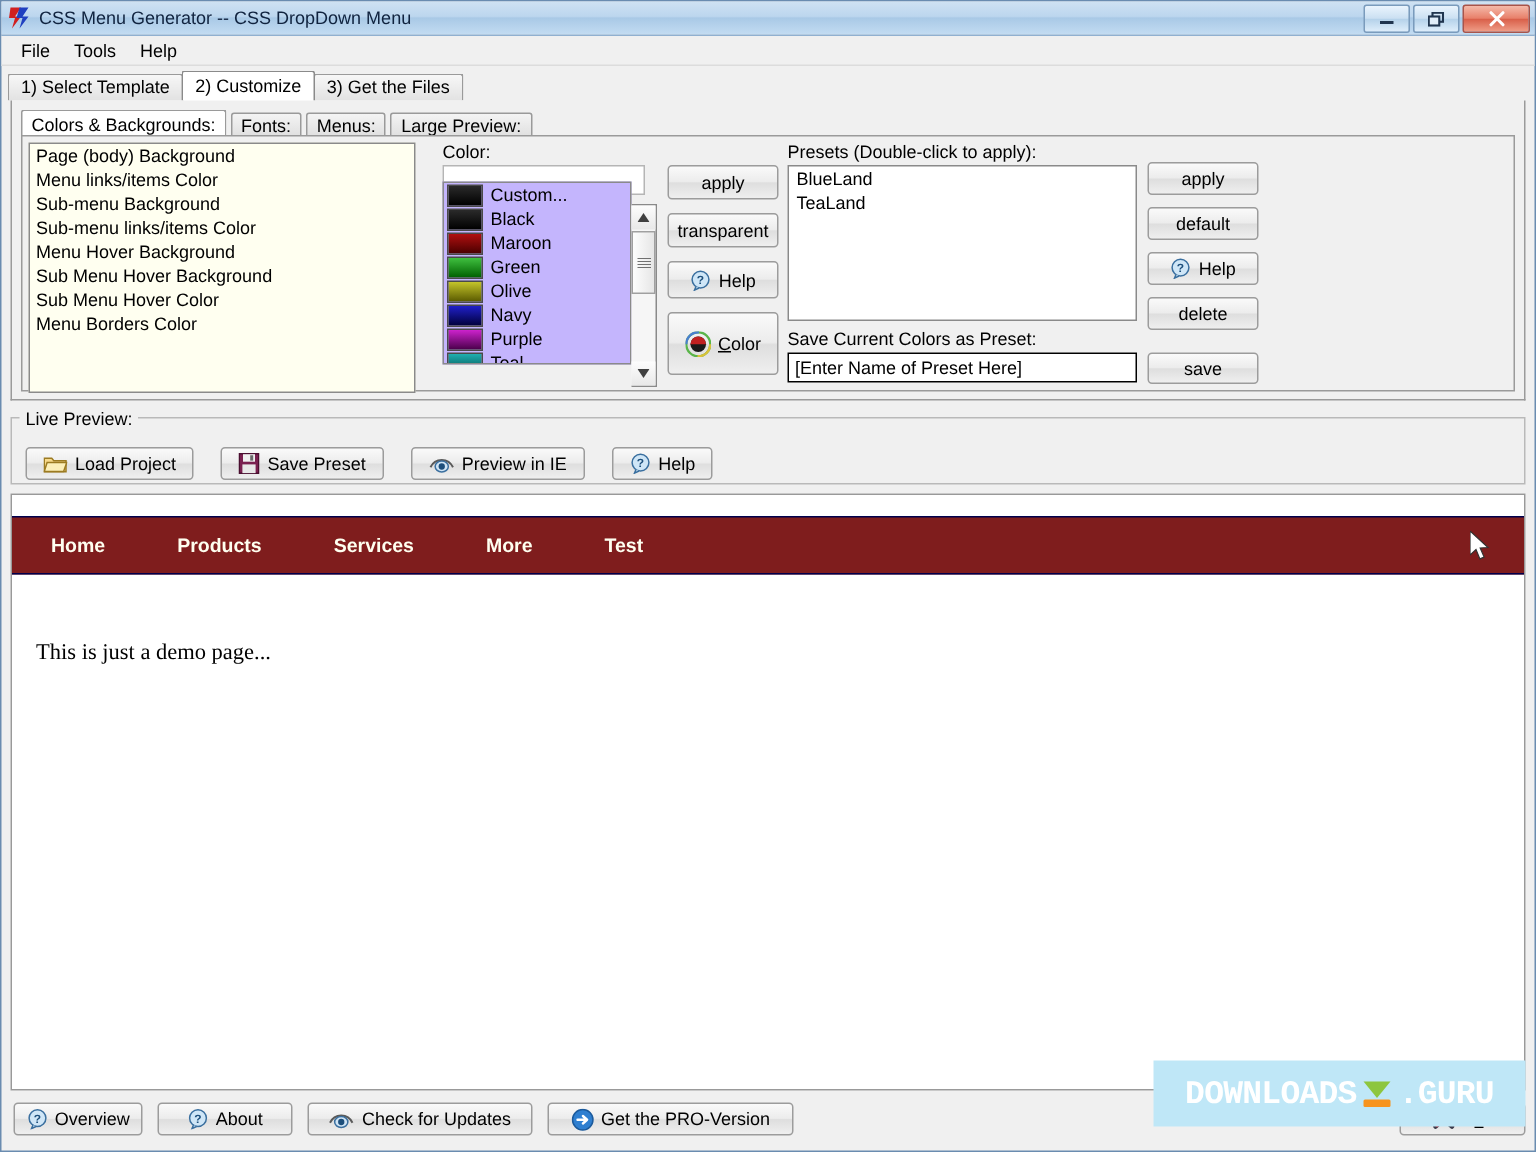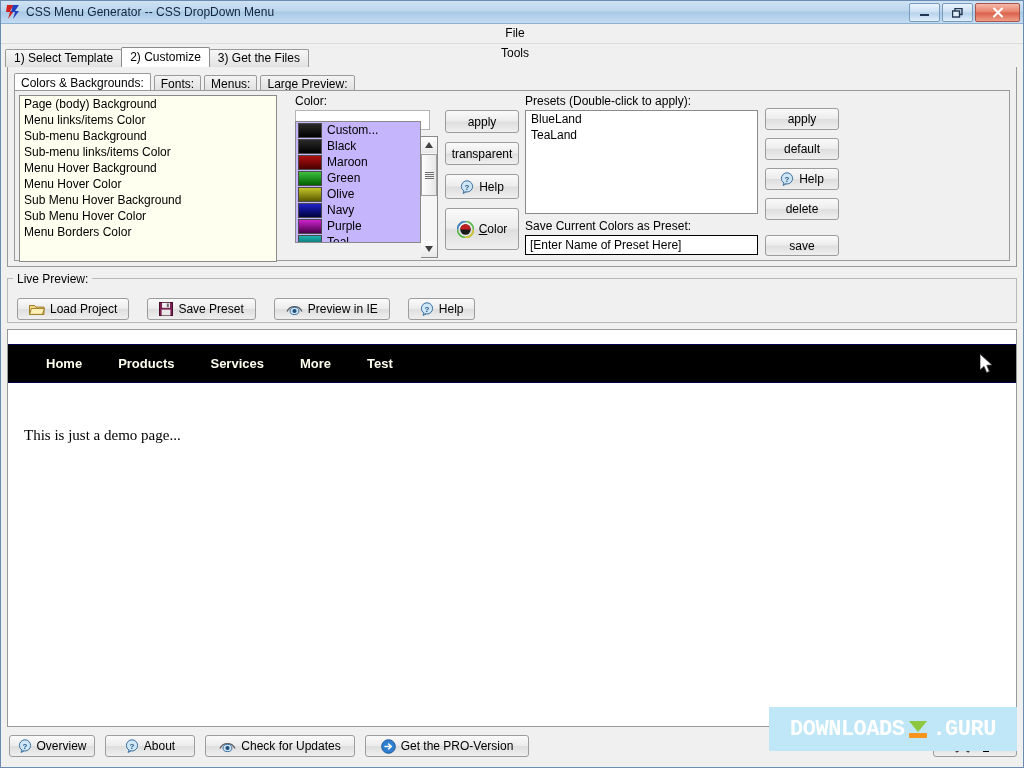--- a/index.html
+++ b/index.html
@@ -21,21 +21,21 @@
   .tb-btns{position:absolute;right:3px;top:2px;display:flex;gap:2px;}
   .tb-btn{width:29px;height:17px;border:1px solid #7a9bbc;border-radius:2px;
     background:linear-gradient(to bottom,#eaf4fd,#cbe0f2 48%,#b5d2ea 52%,#dfeefb);
     display:flex;align-items:center;justify-content:center;}
   .tb-btn.close{width:43px;border:1px solid #a8544a;
     background:linear-gradient(to bottom,#f4b9a9,#e8806a 48%,#d9604a 52%,#ef9d87);}
   .tb-btn svg{display:block;}
 
   
   .menubar{height:19px;display:flex;align-items:center;padding-left:6px;gap:2px;
-    background:#f0f0f0;border-bottom:1px solid #dcdcdc;flex-direction:column;}
+    background:#f0f0f0;border-bottom:1px solid #dcdcdc;}
   .menubar div{padding:2px 7px;font-size:12px;color:#000;}
 
   
   .tabstrip{position:relative;height:19px;margin:4px 0 0 4px;display:flex;align-items:flex-end;}
   .tab{height:17px;line-height:17px;padding:0 8px;font-size:12px;
     border:1px solid #9a9a9a;border-bottom:none;border-radius:2px 2px 0 0;
     background:linear-gradient(to bottom,#f7f7f7,#e2e2e2);margin-right:-1px;position:relative;}
   .tab.active{background:#fff;height:19px;line-height:19px;z-index:3;border-color:#8a8a8a;}
 
   
@@ -104,23 +104,23 @@
   .lpgroup{position:absolute;left:6px;right:6px;top:277px;height:45px;
     border:1px solid #b9b9b9;box-sizing:border-box;}
   .lplabel{position:absolute;left:12px;top:271px;background:#f0f0f0;
     padding:0 4px;font-size:12px;z-index:2;}
   .lpbuttons{position:absolute;left:16px;top:297px;display:flex;gap:18px;}
   .lpbuttons .btn{height:22px;padding:0 11px;}
 
   
   .browser{position:absolute;left:6px;right:6px;top:328px;bottom:40px;
     background:#fff;border:1px solid #999;box-sizing:border-box;overflow:hidden;}
-  .navbar{margin:14px 0 0 0;height:37px;background:#000000;
+  .navbar{margin:14px 0 0 0;height:37px;background:#7f1d1d;
     border-top:1px solid #00004d;border-bottom:1px solid #00004d;
-    display:flex;align-items:center;padding-left:20px;gap:0;position:relative;}
+    display:flex;align-items:center;padding-left:8px;gap:12px;position:relative;}
   .navbar a{color:#fffff0;font-size:13px;font-weight:bold;text-decoration:none;
     padding:0 18px;white-space:nowrap;}
   .demotext{margin:44px 0 0 16px;font-family:"Liberation Serif","DejaVu Serif",serif;
     font-size:15px;color:#000;}
   .cursor{position:absolute;right:22px;top:9px;}
 
   
   .bottombar{position:absolute;left:0;right:0;bottom:0;height:38px;}
   .bottombar .btn{position:absolute;top:6px;height:22px;padding:0 10px;}
   .exitbtn{position:absolute;right:6px;top:6px;height:22px;width:84px;}
@@ -198,21 +198,20 @@
     </div>
 
     <div class="subpanel">
 
       <div class="proplist">
         <div>Page (body) Background</div>
         <div>Menu links/items Color</div>
         <div>Sub-menu Background</div>
         <div>Sub-menu links/items Color</div>
         <div>Menu Hover Background</div>
-        <div>Menu Hover Color</div>
         <div>Sub Menu Hover Background</div>
         <div>Sub Menu Hover Color</div>
         <div>Menu Borders Color</div>
       </div>
 
       <div class="color-sec">
         <div class="lbl color-lbl">Color:</div>
         <input class="color-input" type="text" value="" style="">
 
         <div class="colorlist">

